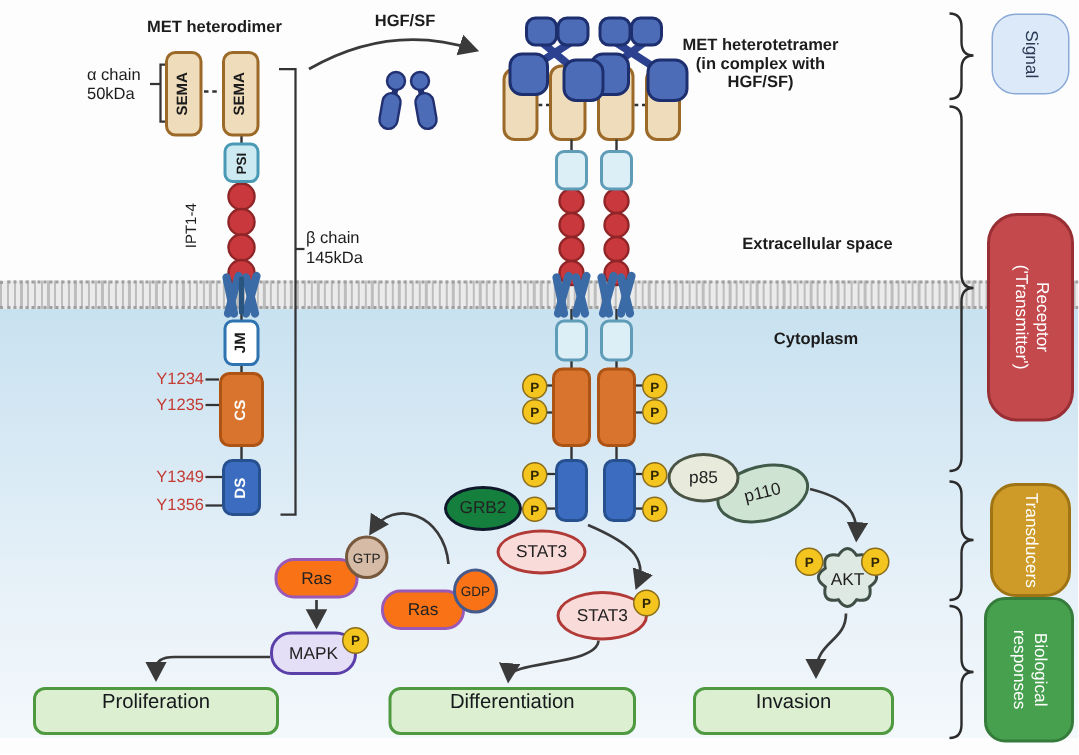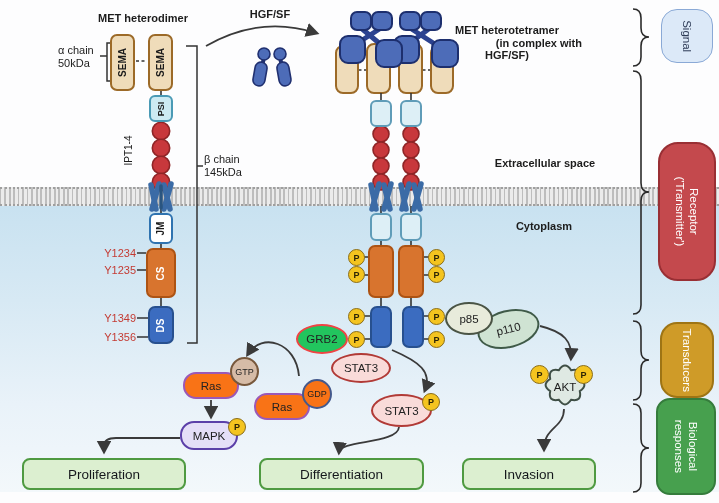--- a/index.html
+++ b/index.html
@@ -30,34 +30,34 @@
   .cs{background:#d8742e;border:2px solid #ad5313;}
   .ds{background:#3b6cc0;border:2px solid #27508f;}
   .vdom{position:absolute;inset:0;display:flex;align-items:center;justify-content:center;}
   .vdom>span{transform:rotate(-90deg);white-space:nowrap;font-size:10px;font-weight:bold;}
   .wtxt>span{color:#ffffff;}
   
   .ell{box-sizing:border-box;border-radius:50%;display:flex;align-items:center;justify-content:center;
        font-size:11.5px;color:#222;}
   .pill{box-sizing:border-box;border-radius:13px;display:flex;align-items:center;justify-content:center;
        font-size:11.5px;color:#222;}
-  .grb2{background:#22c55e;border:2px solid #ef4444;}
+  .grb2{background:#15803d;border:2px solid #0f172a;}
   .stat3{background:#f9dbd9;border:2px solid #b13a36;}
   .ras{background:#f97316;border:2px solid #9b59b6;}
   .mapk{background:#e4def7;border:2px solid #5b3fa8;}
   .p85{background:#e8ebdb;border:2px solid #4a5445;}
   .p110{background:#cfe3d3;border:2px solid #3f5a48;transform:rotate(-14deg);}
   .gtp{background:#d6bca7;border:2px solid #77583c;font-size:9px;}
   .gdp{background:#f97316;border:2px solid #44598c;font-size:9px;}
   .p-dot{box-sizing:border-box;width:17px;height:17px;border-radius:50%;background:#f4c41f;
     border:1.5px solid #8a6d1a;display:flex;align-items:center;justify-content:center;
     font-size:9px;font-weight:bold;color:#2d2505;}
   
   .outcome{box-sizing:border-box;height:32px;border-radius:8px;background:#dcefd0;border:2px solid #4f9a41;
-    display:flex;align-items:center;justify-content:center;font-size:13.5px;color:#15181c;}
+    display:flex;align-items:flex-start;justify-content:center;font-size:13.5px;color:#15181c;}
   
   .sideb{box-sizing:border-box;z-index:4;}
   .vwrap{position:absolute;inset:0;display:flex;align-items:center;justify-content:center;}
   .vtext{transform:rotate(90deg);text-align:center;line-height:1.25;font-size:11.5px;white-space:nowrap;}
   .vtext span{display:block;}
   .sig{background:#dce9f8;border:1.5px solid #8aa9d6;border-radius:16px;}
   .recep{background:#c4494d;border:2px solid #992f34;border-radius:20px;}
   .trans{background:#cf9b28;border:2px solid #9e7414;border-radius:17px;}
   .biol{background:#47a04e;border:2px solid #357c3c;border-radius:14px;}
   .white{color:#ffffff;}
@@ -223,21 +223,21 @@
       <path d="M633,71 Q641,71 641,80  L641,183 Q641,192 649,192 Q641,192 641,201 L641,305 Q641,314 633,314"></path>
       <path d="M633,321 Q641,321 641,330 L641,351 Q641,360 649,360 Q641,360 641,369 L641,391 Q641,400 633,400"></path>
       <path d="M633,404 Q641,404 641,413 L641,439 Q641,448 649,448 Q641,448 641,457 L641,483 Q641,492 633,492"></path>
     </g>
   </svg>
 
   <div class="abs lay ttl ctr" style="left:88px;top:12px;width:110px;">MET heterodimer</div>
   <div class="abs lay ttl ctr" style="left:240px;top:8px;width:60px;">HGF/SF</div>
   <div class="abs lay ttl ctr" style="left:432px;top:24px;width:150px;">
     <span style="display:block;">MET heterotetramer</span>
-    <span style="display:block;text-align:right;">(in complex with</span>
+    <span style="display:block;">(in complex with</span>
     <span style="display:block;">HGF/SF)</span>
   </div>
   <div class="abs lay ttl ctr" style="left:485px;top:157px;width:120px;">Extracellular space</div>
   <div class="abs lay ttl ctr" style="left:484px;top:220px;width:120px;">Cytoplasm</div>
 
   <div class="abs lay sm" style="left:58px;top:44px;width:46px;">
     <span style="display:block;">α chain</span>
     <span style="display:block;">50kDa</span>
   </div>
   <div class="abs lay sm" style="left:204px;top:153px;width:50px;">

